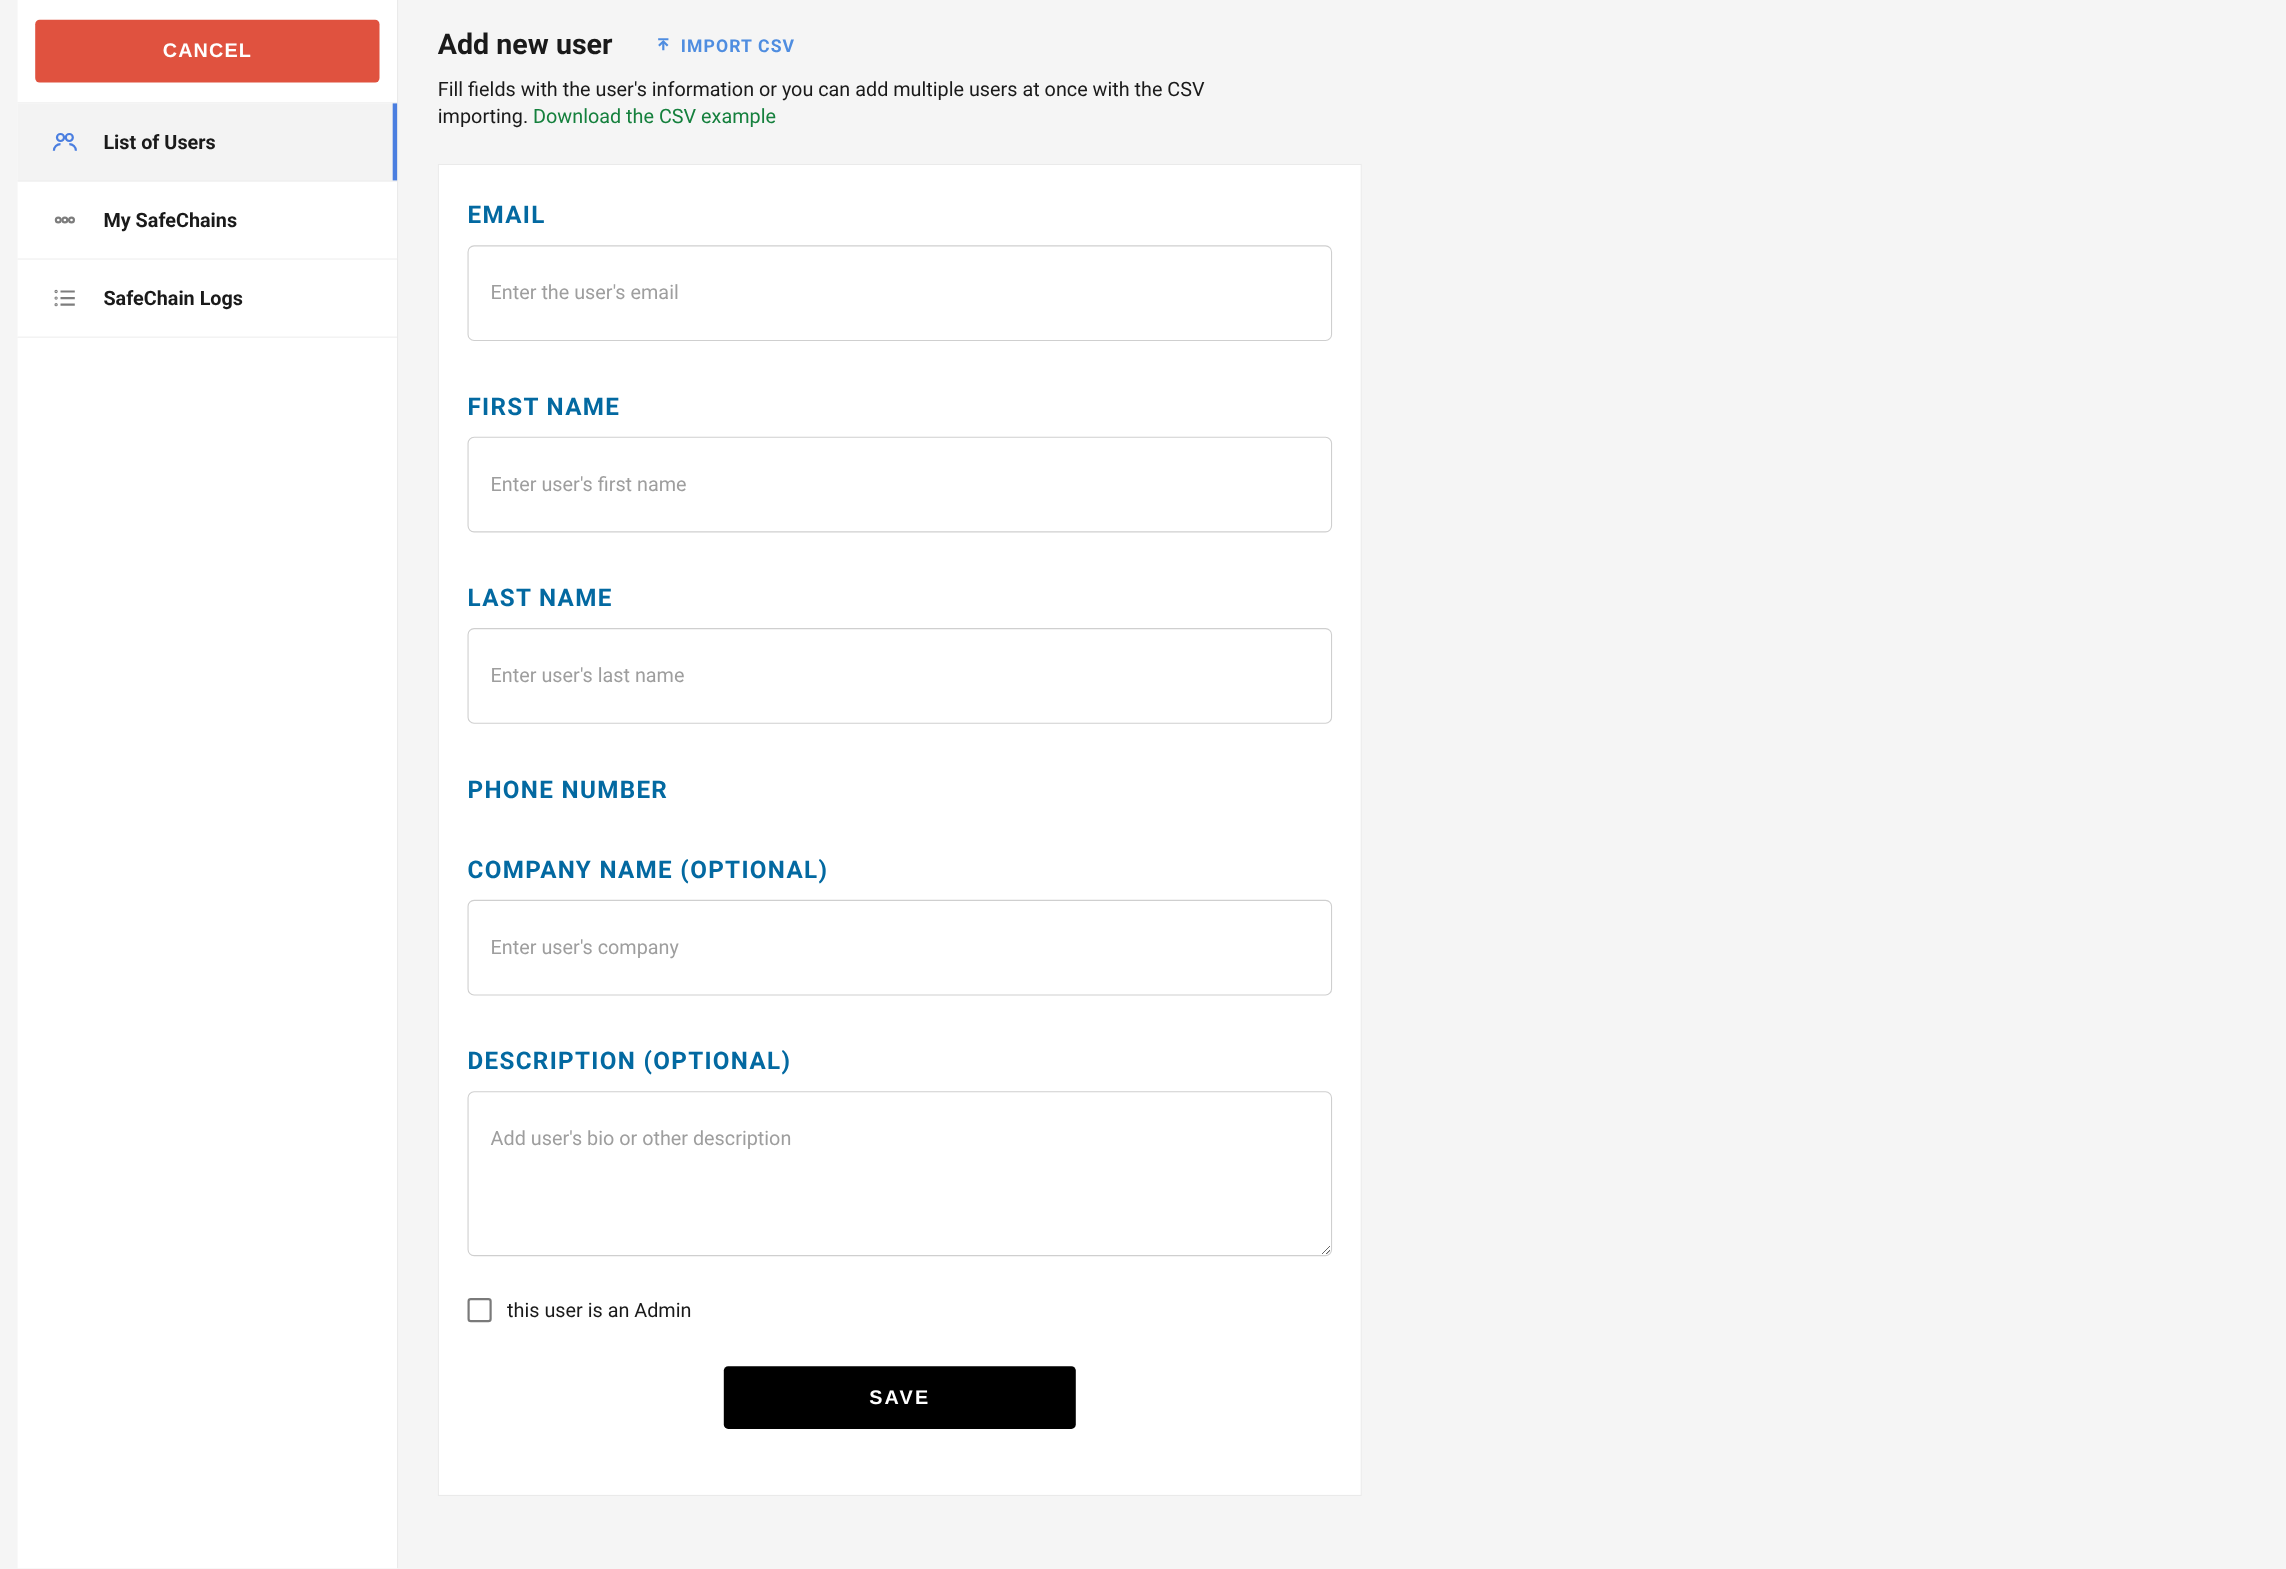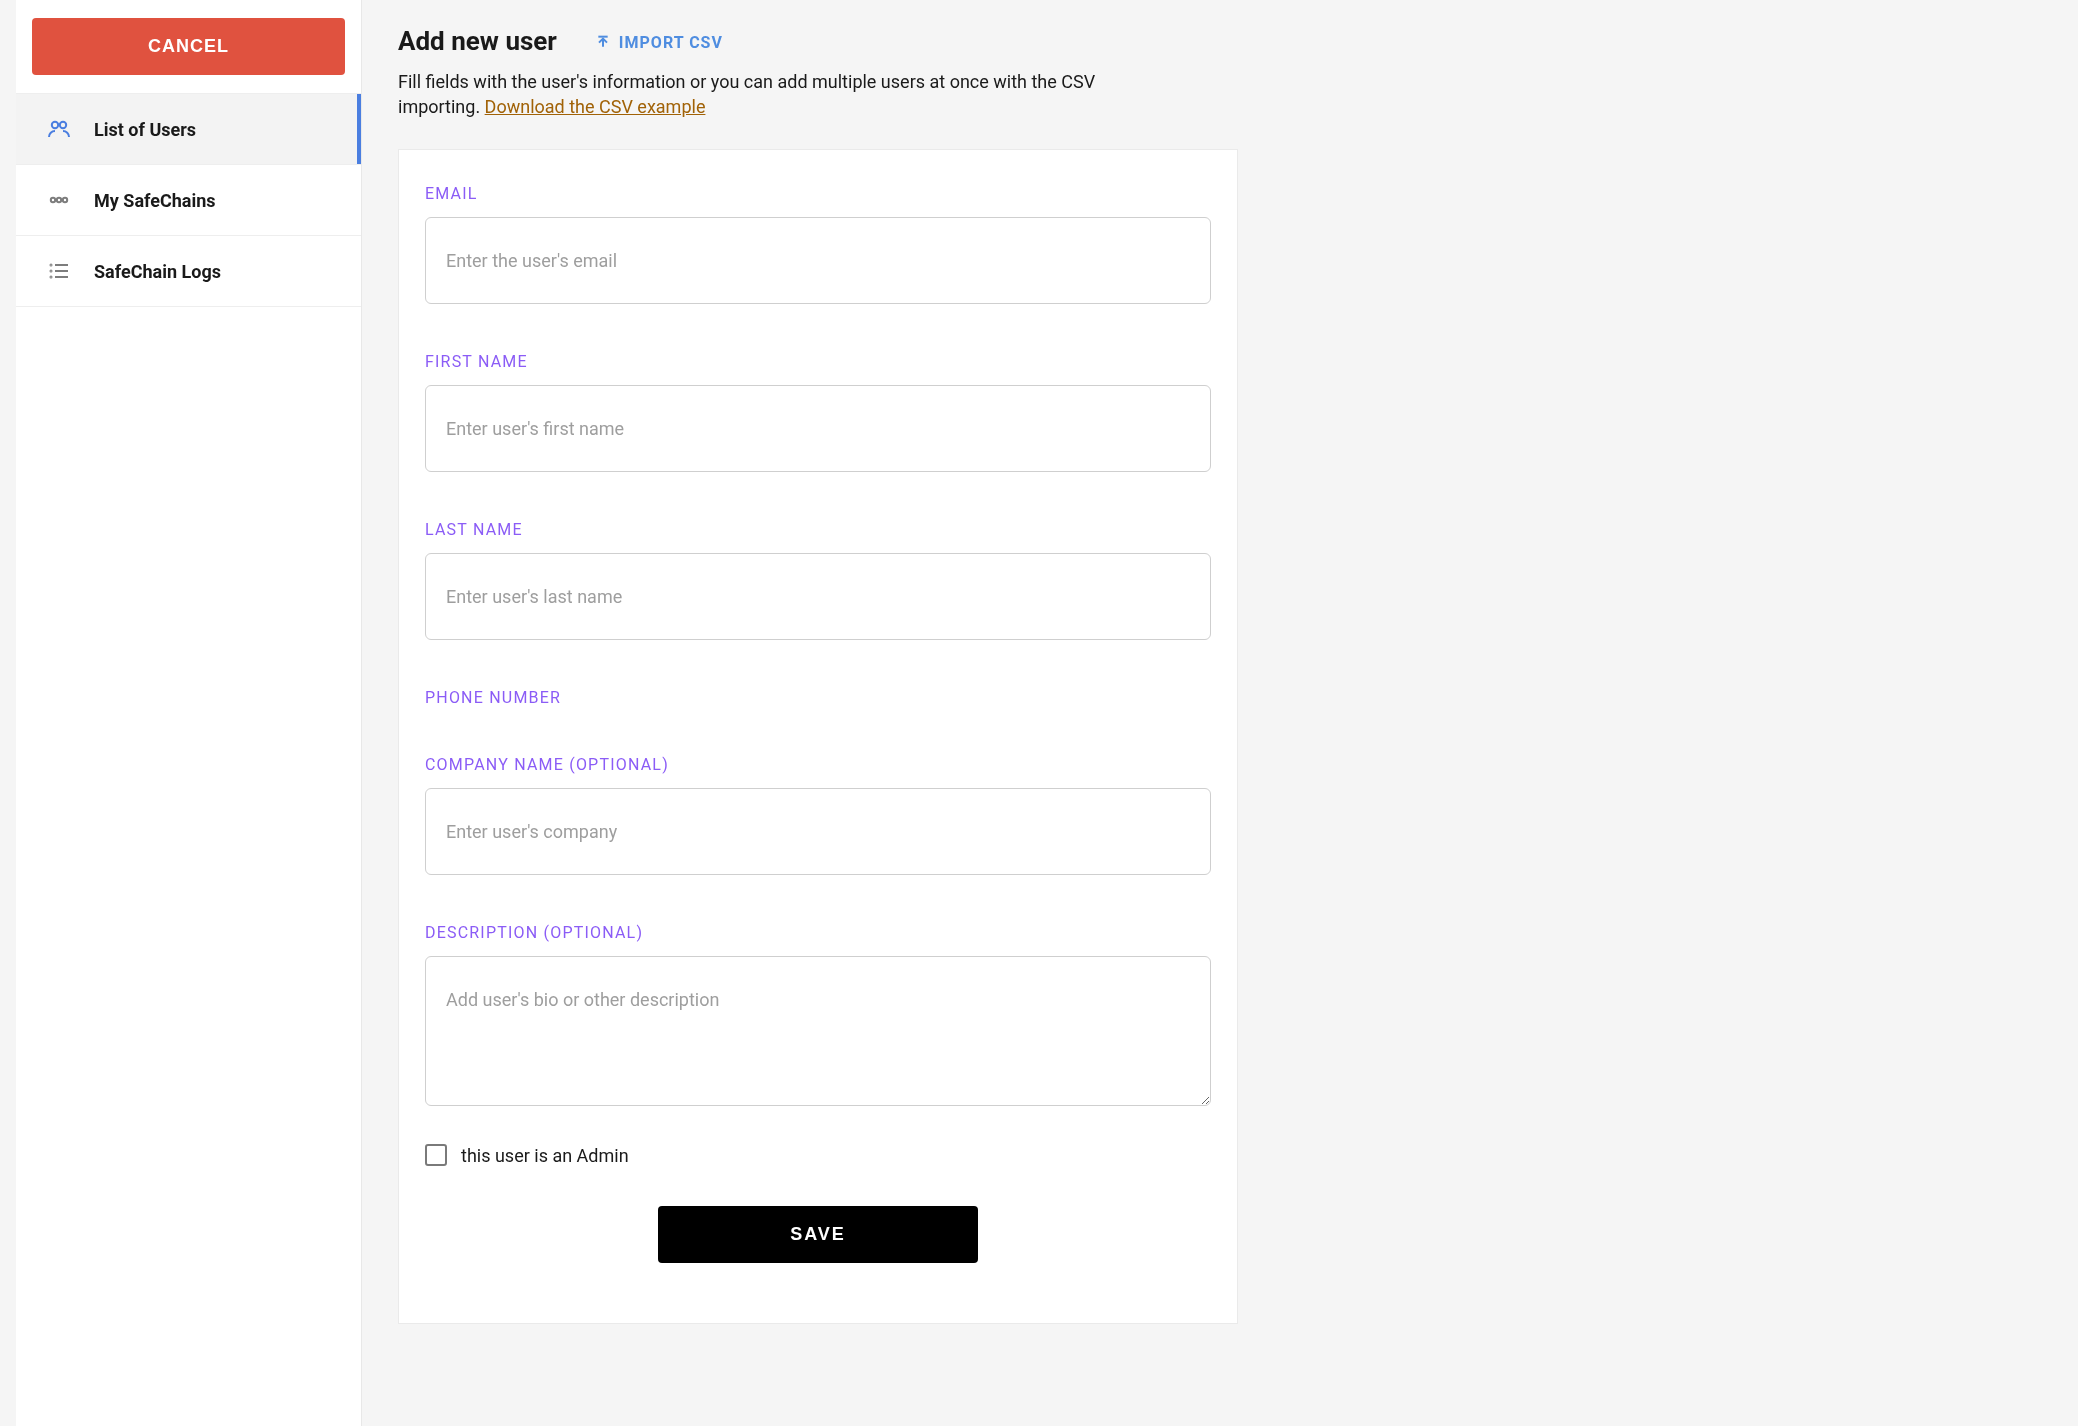--- a/index.html
+++ b/index.html
@@ -104,39 +104,38 @@
       width: 16px;
       height: 16px;
     }
     .subtext {
       font-size: 18px;
       line-height: 1.4;
       color: #1a1a1a;
       max-width: 760px;
     }
     .subtext a {
-      color: #a16207;
-      text-decoration: underline;
+      color: #15803d;
       cursor: pointer;
     }
     .form-card {
       background: #ffffff;
       border: 1px solid #eaeaea;
       margin-top: 30px;
       padding: 34px 26px 60px;
       max-width: 840px;
     }
     .form-group {
       margin-bottom: 48px;
     }
     .form-label {
-      font-size: 16px;
-      font-weight: 400;
+      font-size: 22px;
+      font-weight: 700;
       letter-spacing: 1.2px;
-      color: #8b5cf6;
+      color: #0369a1;
       margin-bottom: 14px;
       display: block;
     }
     .form-input, .form-textarea {
       width: 100%;
       border: 1px solid #cfcfcf;
       border-radius: 6px;
       padding: 32px 20px;
       font-size: 18px;
       color: #1a1a1a;

